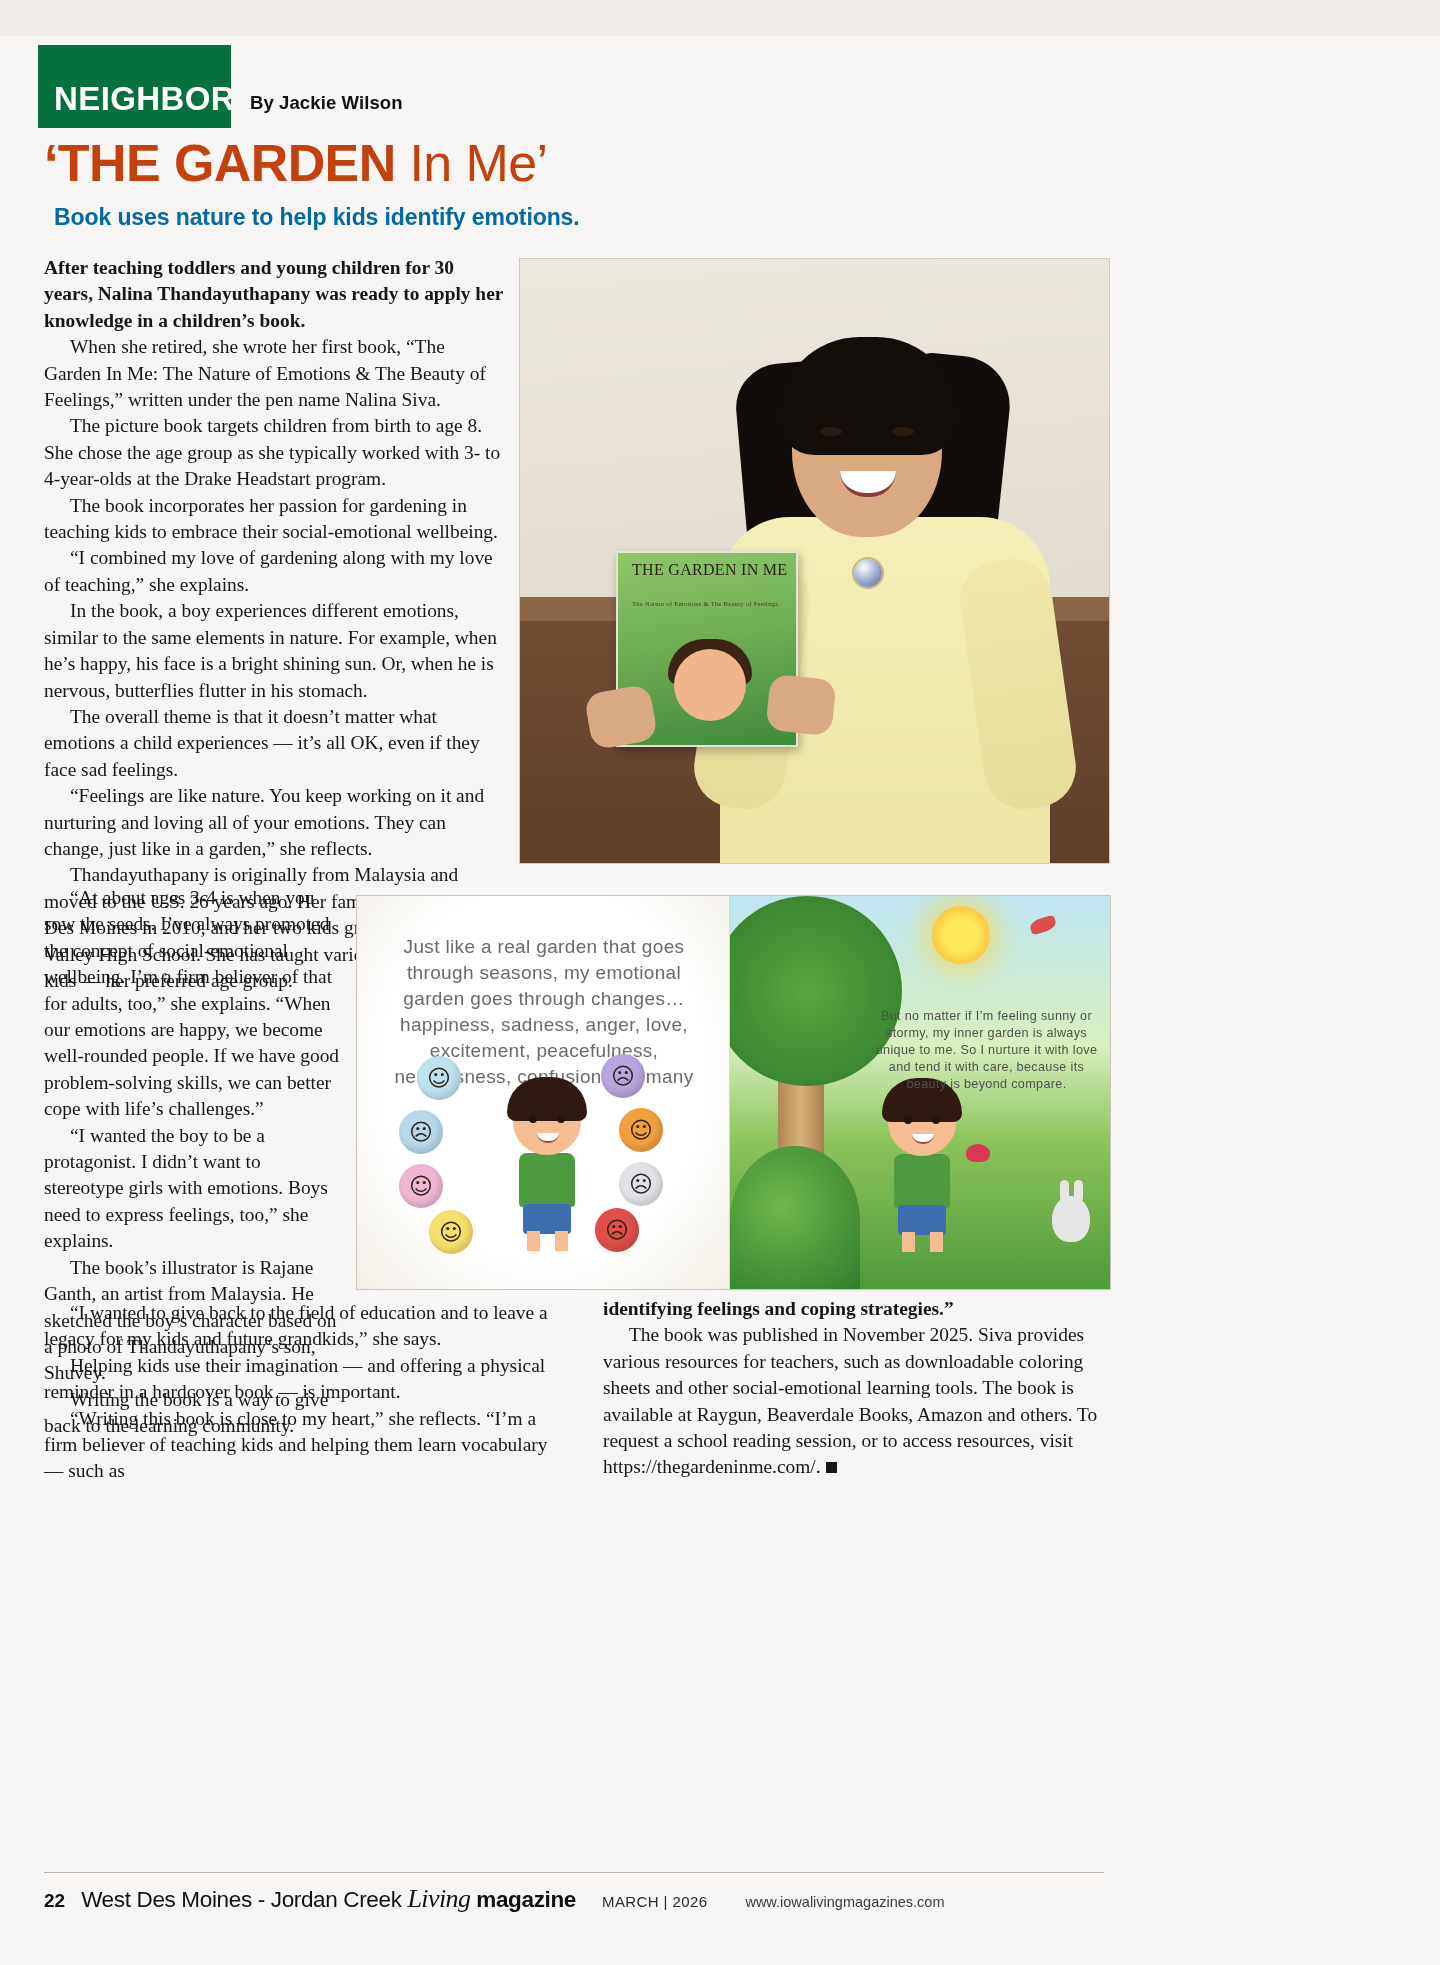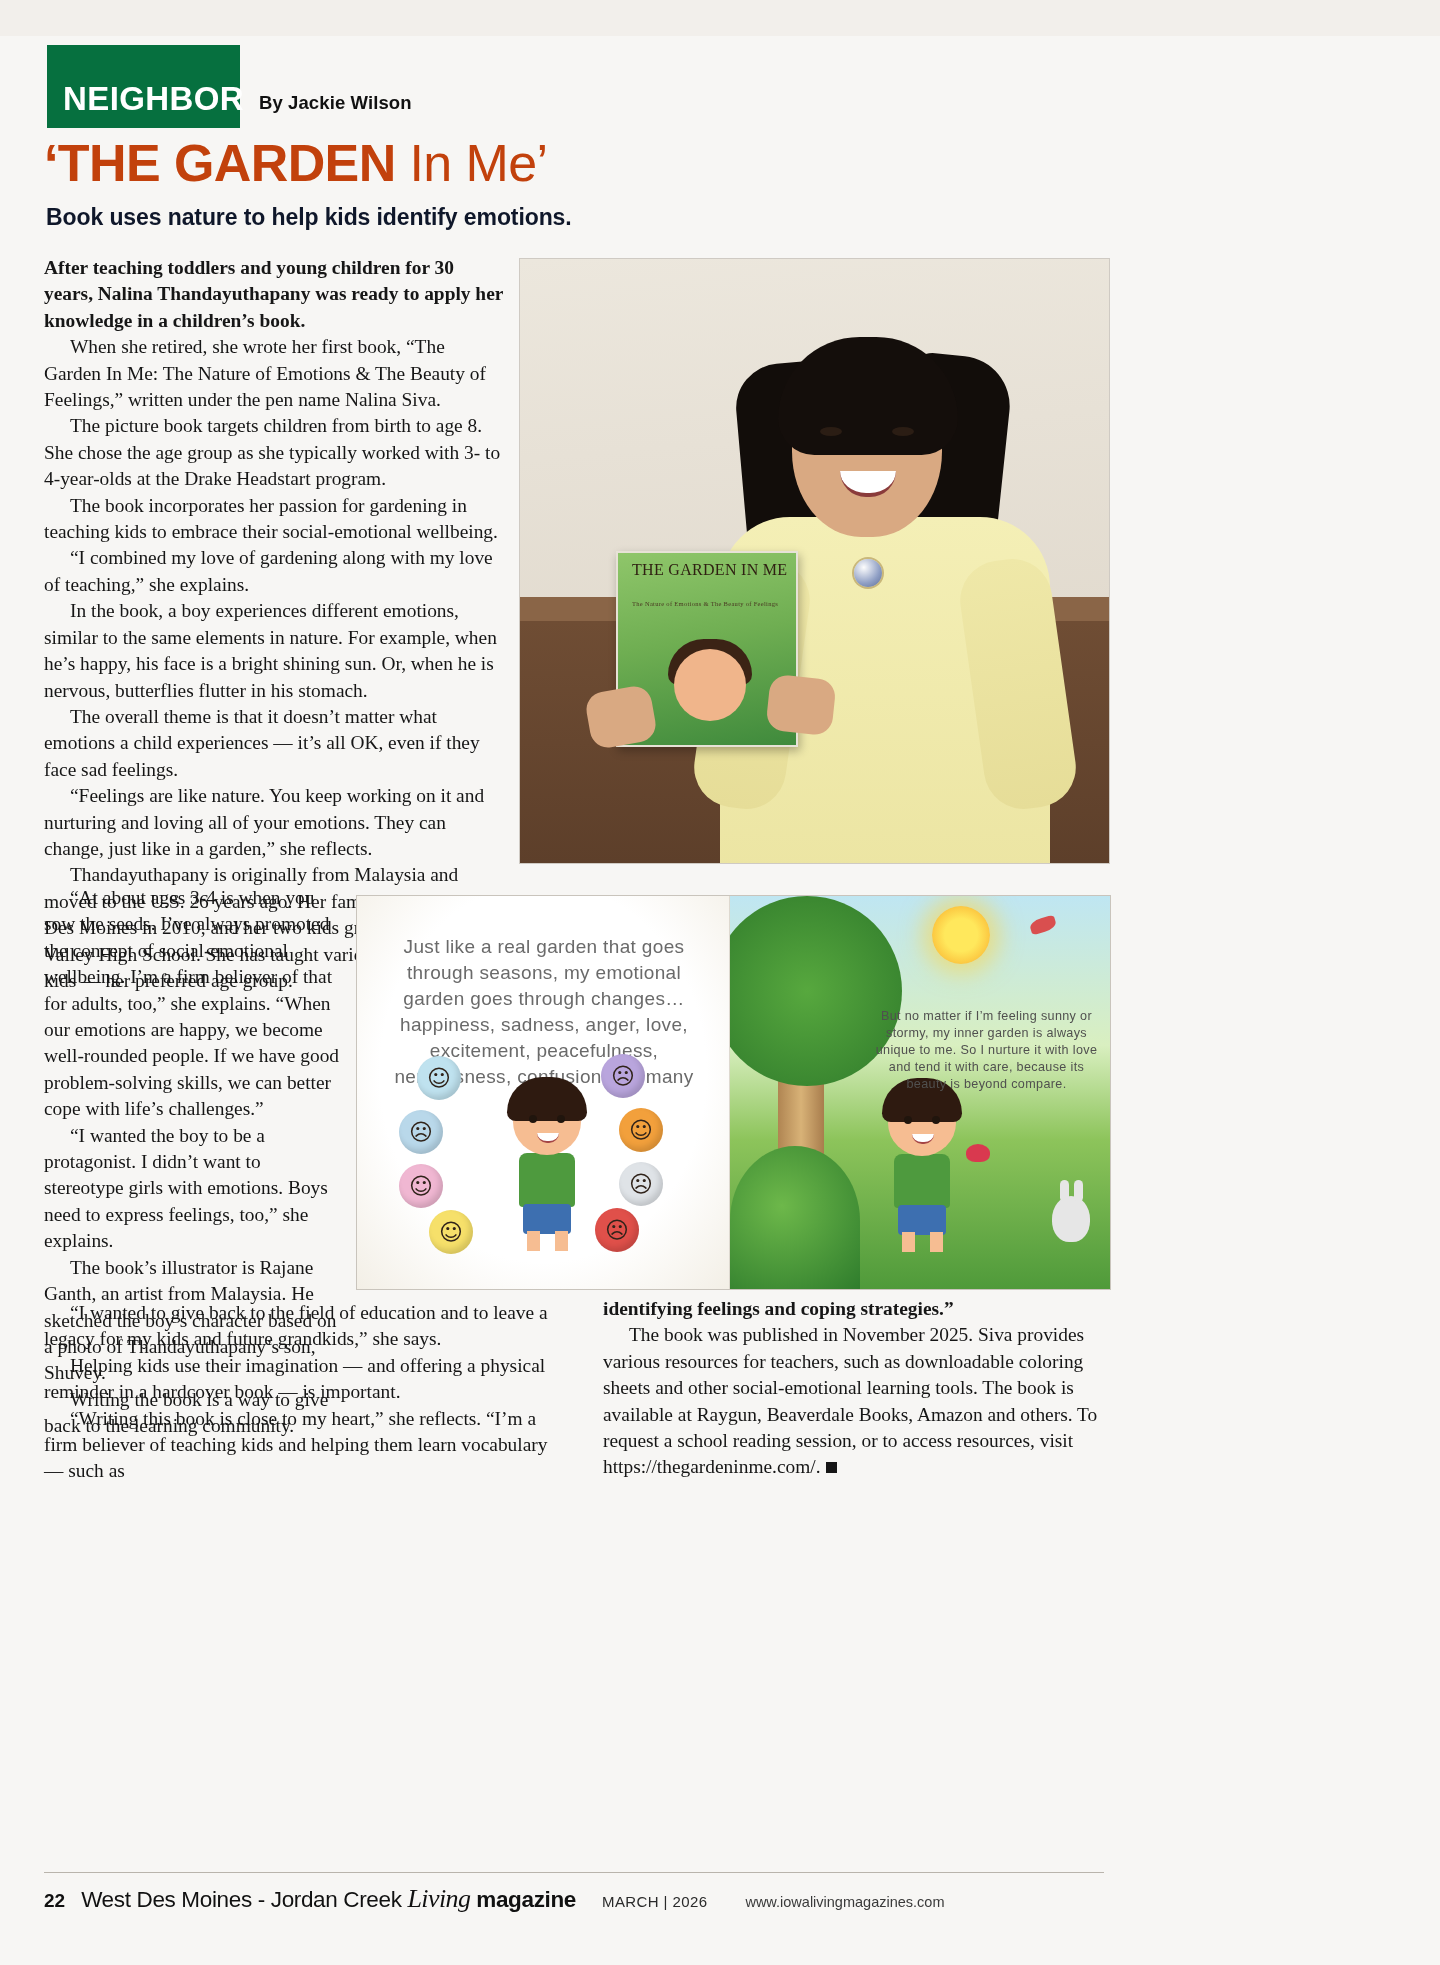--- a/index.html
+++ b/index.html
@@ -19,21 +19,21 @@
   .topstrip {
     position: absolute;
     left: 0; top: 0;
     width: 1440px; height: 36px;
     background: #f2efeb;
   }
 
   
   .kicker-row {
     position: absolute;
-    left: 47px; top: 45px;
+    left: 38px; top: 45px;
     display: flex;
     align-items: flex-end;
     gap: 19px;
     justify-content: space-between;
   }
   .kicker-box {
     background: #06703f;
     color: #ffffff;
     font-family: "Liberation Sans", sans-serif;
     font-weight: bold;
@@ -58,24 +58,24 @@
     font-family: Liberation Sans, sans-serif;
     font-size: 52px;
     line-height: 1.05;
     letter-spacing: -0.6px;
     white-space: nowrap;
   }
   .headline .hl-bold { font-weight: bold; }
   .headline .hl-light { font-weight: normal; }
   .subhead {
     position: absolute;
-    left: 46px; top: 204px;
+    left: 54px; top: 204px;
     font-family: "Liberation Sans", sans-serif;
     font-size: 23px;
-    color: #0f172a;
+    color: #0369a1;
     letter-spacing: -0.1px;
   }
 
   
   .bodytext {
     font-family: "Liberation Serif", serif;
     font-size: 19.4px;
     line-height: 26.4px;
     color: #161616;
     text-align: left;

